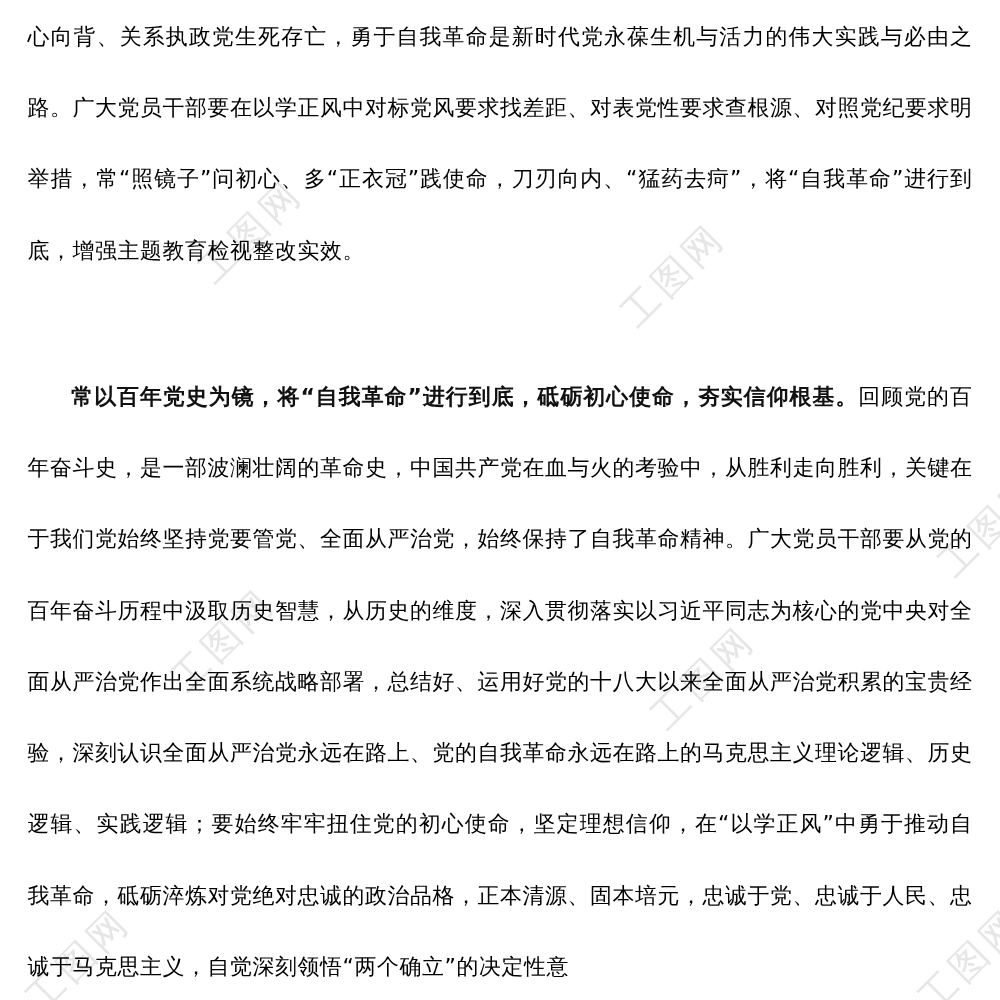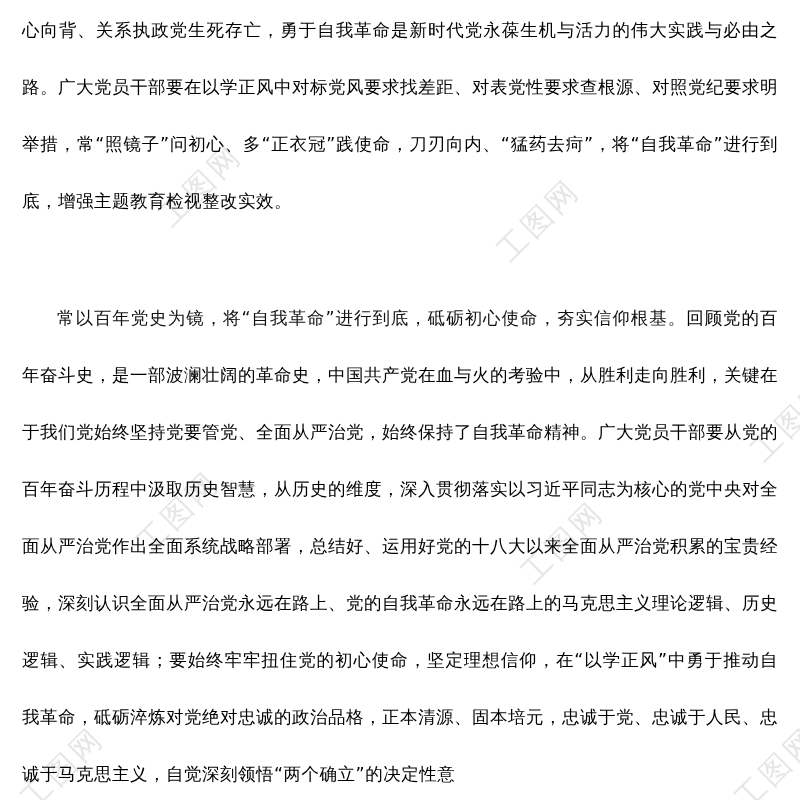--- a/index.html
+++ b/index.html
@@ -26,21 +26,21 @@
     letter-spacing: 0.5px;
   }
   .para {
     margin: 0;
   }
   .para-2 {
     margin-top: 60px;
     text-indent: 2em;
   }
   .run-bold {
-    font-weight: normal;
+    font-weight: bold;
     color: #111111;
   }
   .run-normal {
     font-weight: normal;
     color: #000000;
   }
   .watermark-layer {
     position: absolute;
     inset: 0;
     z-index: 1;

